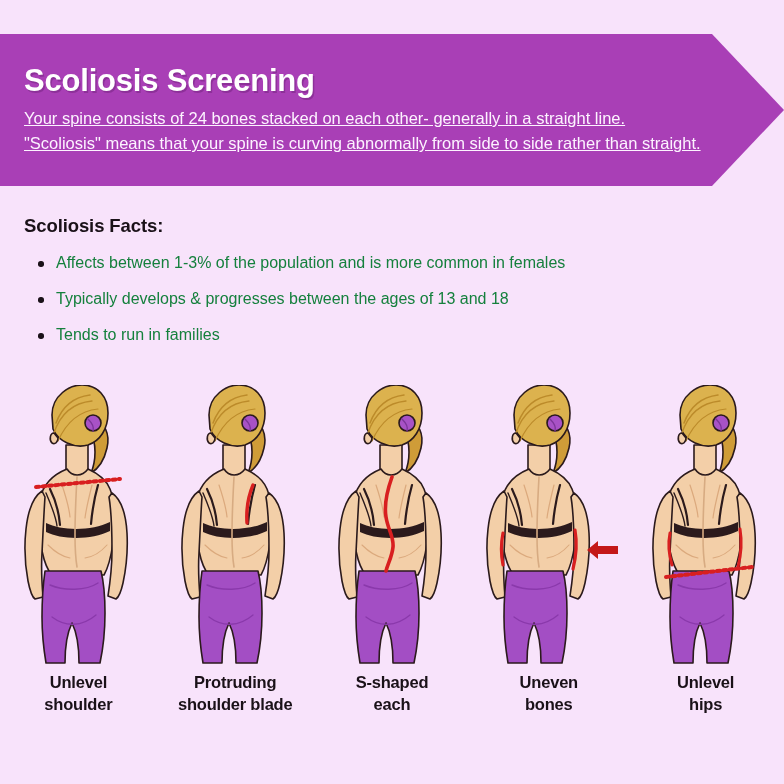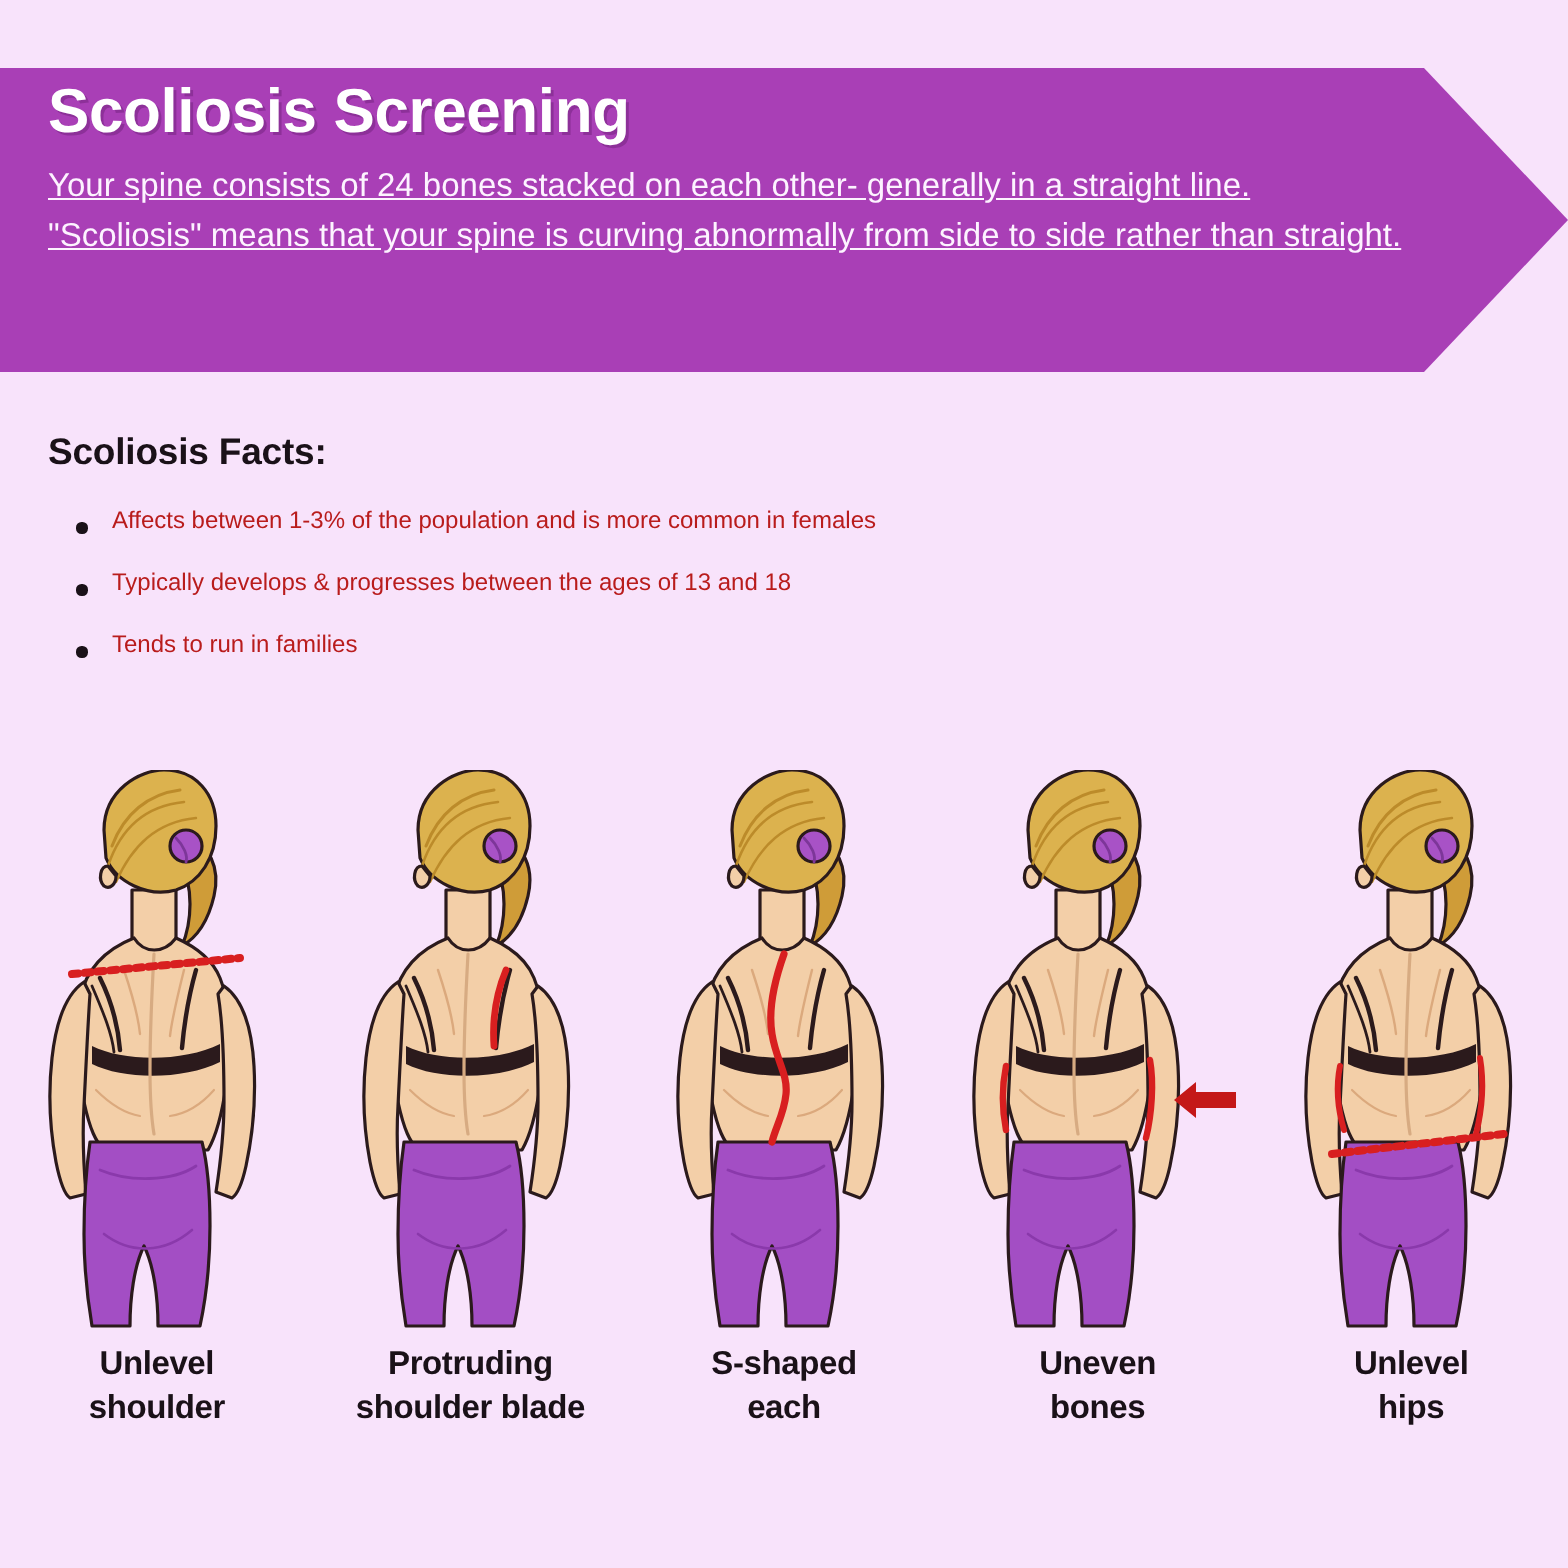--- a/index.html
+++ b/index.html
@@ -31,21 +31,21 @@
   }
   #banner-content {
     position: absolute;
     left: 24px;
     top: 0;
     width: 690px;
     height: 100%;
   }
   #banner-title {
     margin: 0;
-    padding-top: 5px;
+    padding-top: 30px;
     font-size: 31px;
     font-weight: bold;
     color: #ffffff;
     letter-spacing: -0.2px;
     text-shadow: 1.5px 1.5px 0 rgba(90,20,100,0.35);
     line-height: 1.1;
   }
   #banner-desc {
     margin: 8px 0 0 0;
     font-size: 16.5px;
@@ -71,22 +71,22 @@
   }
   #facts-list {
     list-style: none;
     margin: 16px 0 0 0;
     padding: 0;
   }
   #facts-list li {
     position: relative;
     padding-left: 32px;
     margin-bottom: 16px;
-    font-size: 12px;
-    color: #b91c1c;
+    font-size: 16px;
+    color: #15803d;
     line-height: 1.25;
   }
   #facts-list li .bullet-dot {
     position: absolute;
     left: 14px;
     top: 8px;
     width: 5.5px;
     height: 5.5px;
     border-radius: 50%;
     background: #1a1118;

